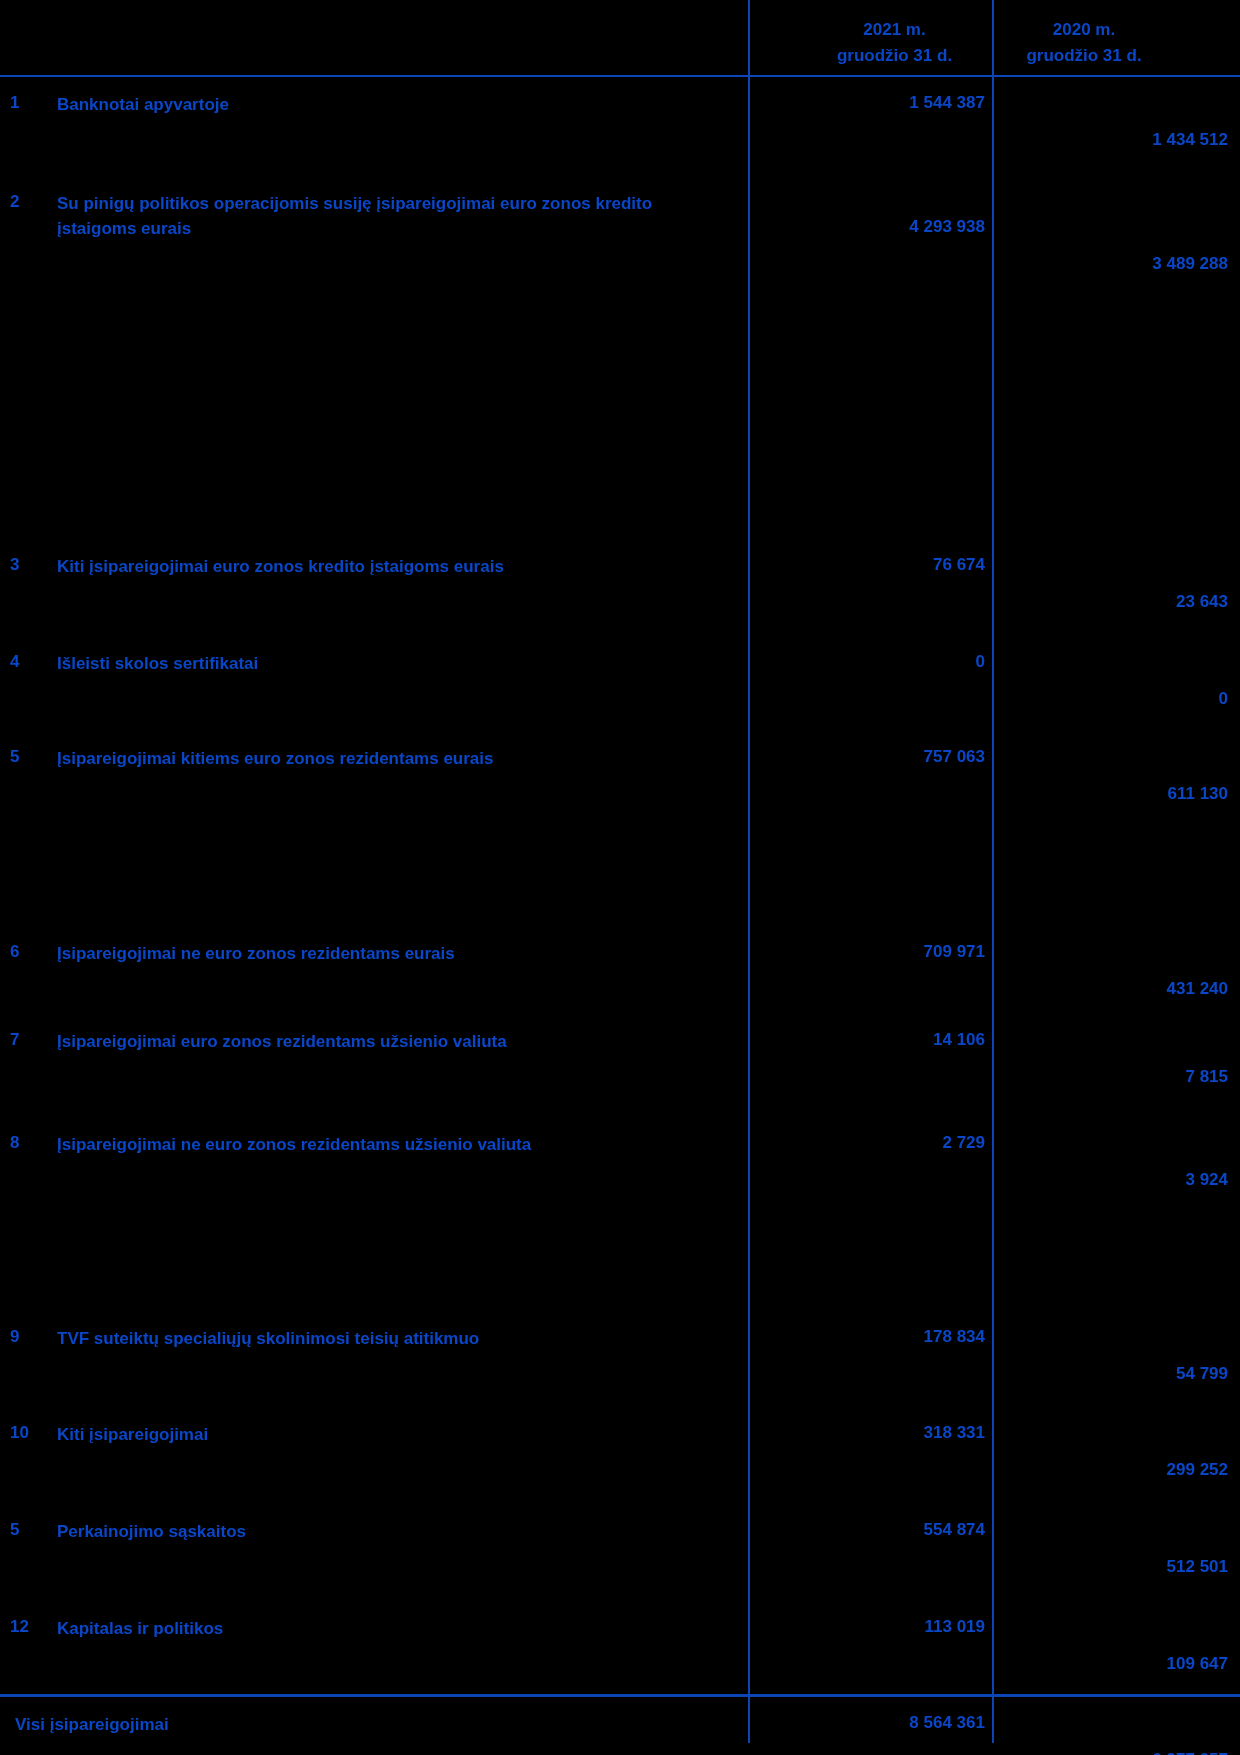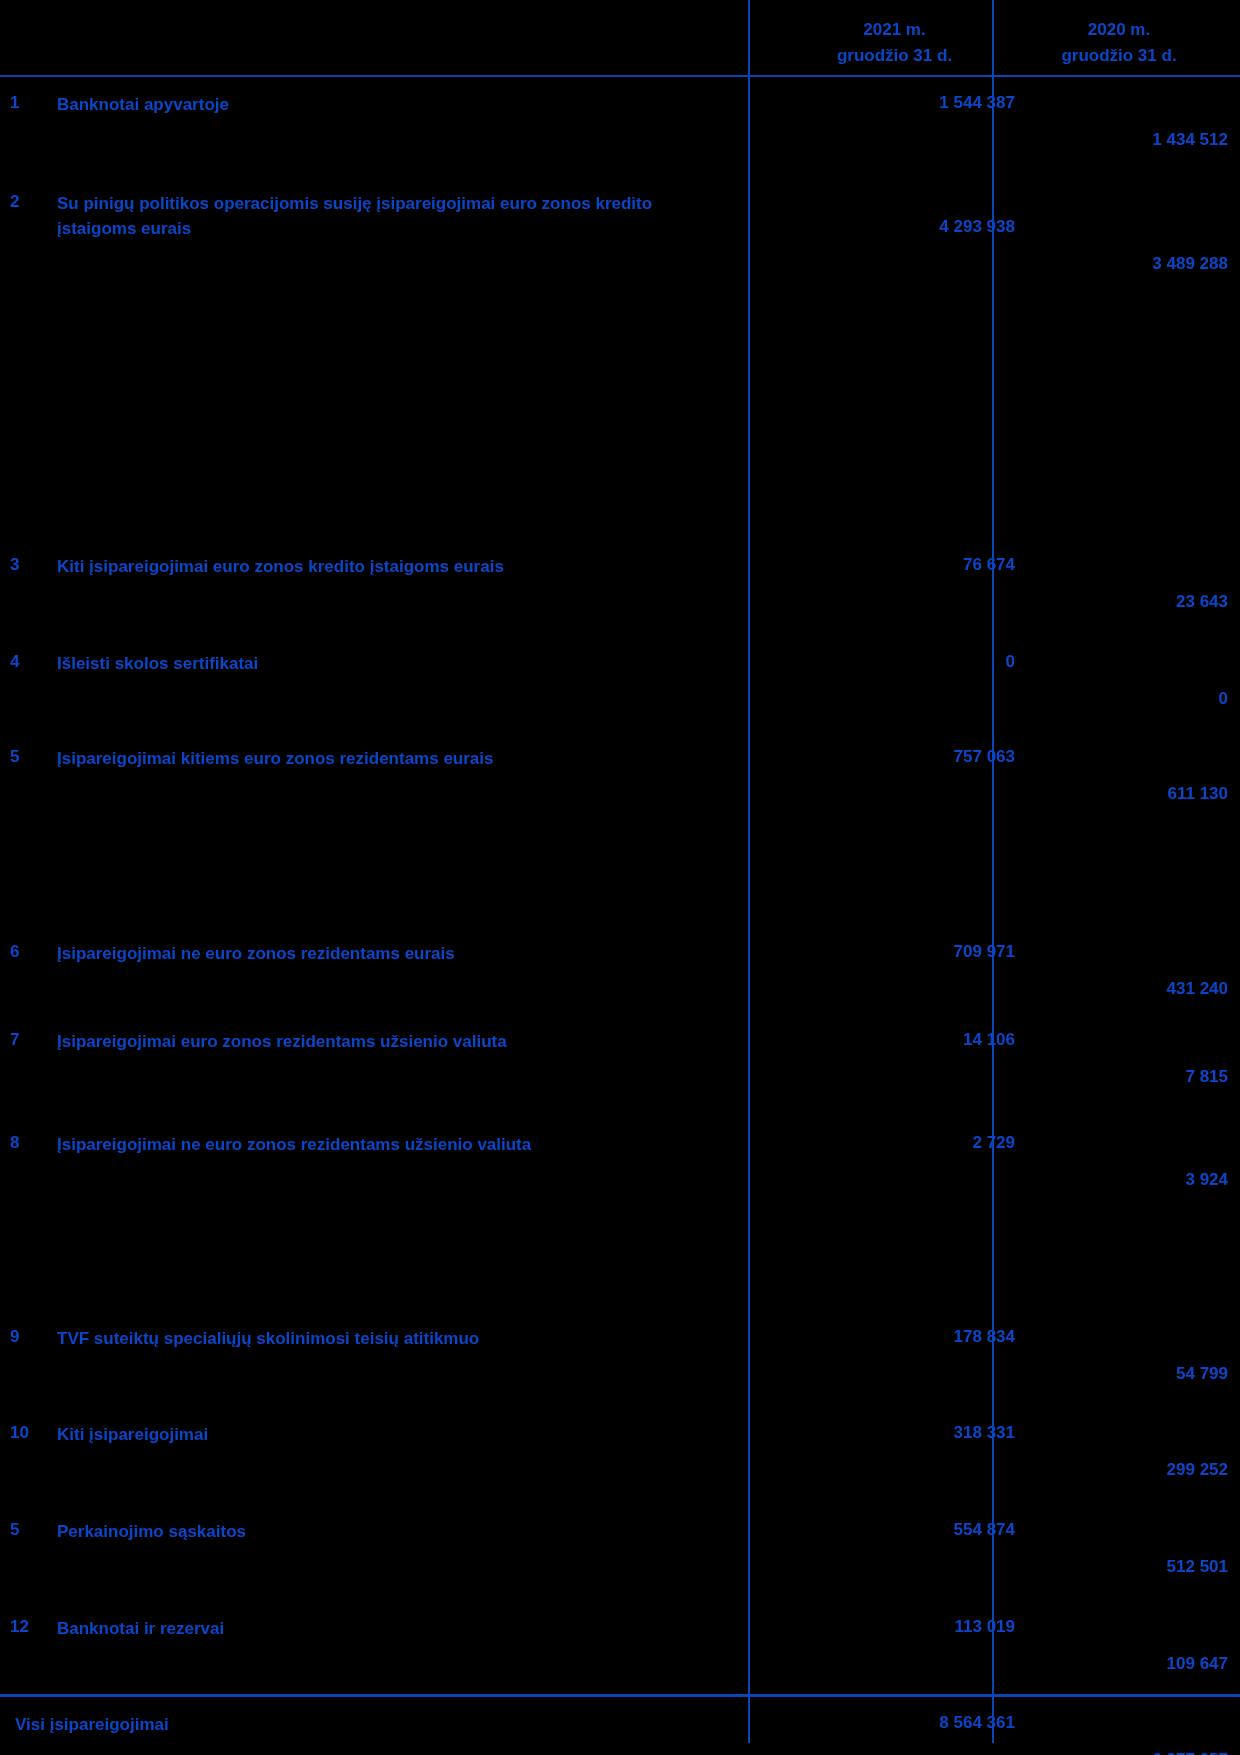--- a/index.html
+++ b/index.html
@@ -15,29 +15,29 @@
   #vline-1{left:748px;}
   #vline-2{left:992px;}
   .hline{position:absolute;left:0;width:1240px;background:var(--rule,#0d45b5);}
   #header-rule{top:75px;height:2px;}
   #total-rule{top:1694px;height:3px;}
   .colhead{
     position:absolute;top:17px;height:52px;
     text-align:center;line-height:26px;white-space:pre-line;
   }
   #colhead-2021{left:749px;width:291px;}
-  #colhead-2020{left:1011px;width:216px;}
+  #colhead-2020{left:976px;width:216px;}
   .row{position:absolute;left:0;width:1240px;height:0;}
   .row .num{position:absolute;left:10px;top:0;line-height:22px;}
   .row .label{
     position:absolute;left:57px;top:0;width:620px;
     line-height:25px;
   }
   .row .val{position:absolute;text-align:right;line-height:22px;top:var(--val-offset,0px);}
-  .row .v2021{left:749px;width:236px;padding-left:30px;}
+  .row .v2021{left:749px;width:236px;}
   .row .v2020{left:993px;width:235px;margin-top:37px;}
   #total-row .label{left:15px;width:640px;}
 </style>
 </head>
 <body>
 
 <div id="page" style="--bg: #000000; --txt: #0a46c8; --rule: #0d45b5;">
 
   <div class="vline" id="vline-1"></div>
   <div class="vline" id="vline-2"></div>
@@ -119,21 +119,21 @@
 
   <div class="row" style="top:1519px">
     <span class="num">5</span>
     <span class="label">Perkainojimo sąskaitos</span>
     <span class="val v2021">554 874</span>
     <span class="val v2020">512 501</span>
   </div>
 
   <div class="row" style="top:1616px">
     <span class="num">12</span>
-    <span class="label">Banknotai ir rezervai</span>
+    <span class="label">Kapitalas ir politikos</span>
     <span class="val v2021">113 019</span>
     <span class="val v2020">109 647</span>
   </div>
 
   <div class="row" id="total-row" style="top:1712px">
     <span class="label">Visi įsipareigojimai</span>
     <span class="val v2021">8 564 361</span>
     <span class="val v2020">6 977 657</span>
   </div>
 

